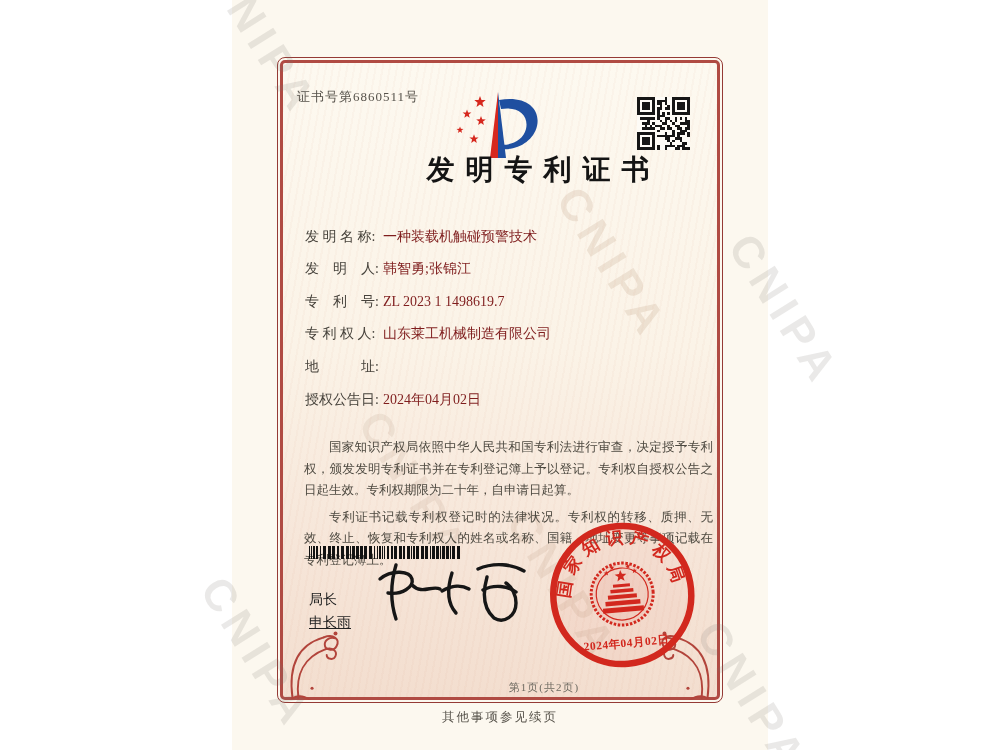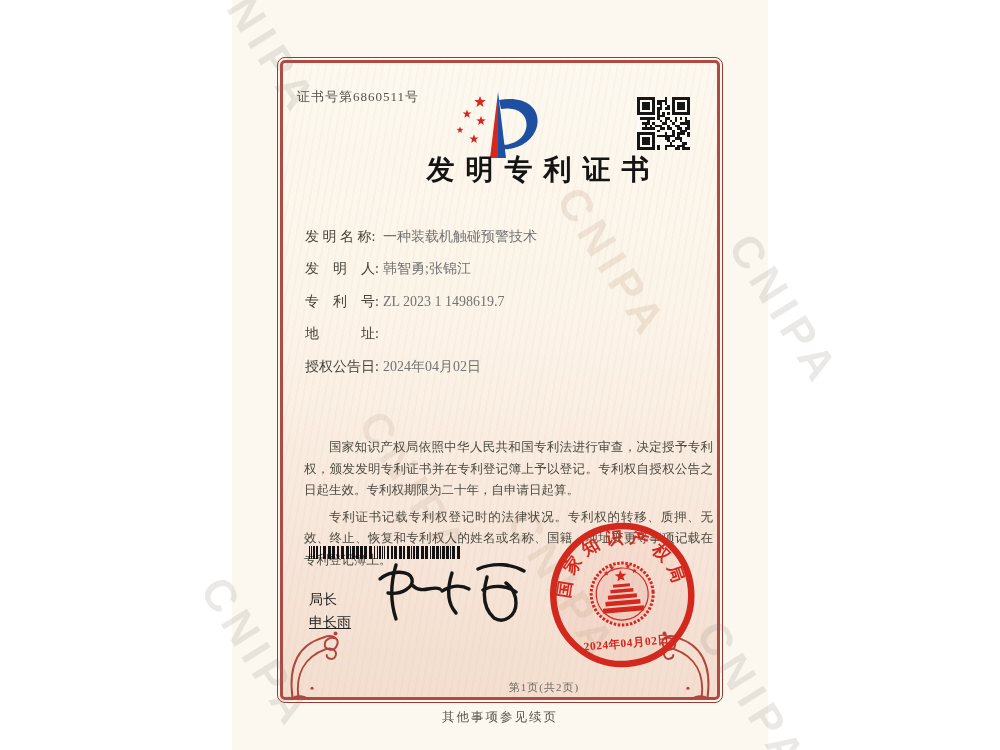--- a/index.html
+++ b/index.html
@@ -30,21 +30,21 @@
   .abs{position:absolute;z-index:3;}
   .cert-no{left:297px;top:88px;font-size:13px;letter-spacing:1px;color:#56524b;}
   .logo{left:447px;top:88px;}
   .qr{left:637px;top:97px;}
   .title{left:277px;top:151px;width:522px;text-align:center;font-size:28px;font-weight:bold;
          color:#141414;letter-spacing:11px;padding-left:11px;box-sizing:border-box;}
 
   .fields{left:305px;top:213px;width:404px;}
   .f-row{height:32.6px;display:flex;align-items:flex-end;font-size:14px;line-height:19px;}
   .f-label{width:78px;flex:0 0 78px;color:#47433c;white-space:nowrap;}
-  .f-value{color:#737373;white-space:nowrap;}
+  .f-value{color:#7f1d1d;white-space:nowrap;}
   .pair{display:flex;}
   .pair1{width:193px;flex:0 0 193px;}
 
   .bodytext{left:304px;top:437px;width:409px;font-size:12.5px;line-height:1.72;color:#4d4940;
             text-align:justify;}
   .bodytext p{margin:0 0 5px 0;text-indent:2em;}
 
   .barcode{left:309px;top:546px;width:156px;height:13px;display:flex;align-items:stretch;}
   .barcode div{background:#121212;height:100%;}
 
@@ -348,20 +348,24 @@
     </div>
     <div class="f-row">
       <span class="f-label">发　明　人:</span>
       <span class="f-value">韩智勇;张锦江</span>
     </div>
     <div class="f-row">
       <span class="f-label">专　利　号:</span>
       <span class="f-value">ZL 2023 1 1498619.7</span>
     </div>
     <div class="f-row">
+      <span class="f-label">专 利 权 人:</span>
+      <span class="f-value">山东莱工机械制造有限公司</span>
+    </div>
+    <div class="f-row">
       <span class="f-label">地　　　址:</span>
     </div>
     <div class="f-row">
       <span class="pair pair1">
         <span class="f-label">授权公告日:</span>
         <span class="f-value">2024年04月02日</span>
       </span>
     </div>
   </div>
 

